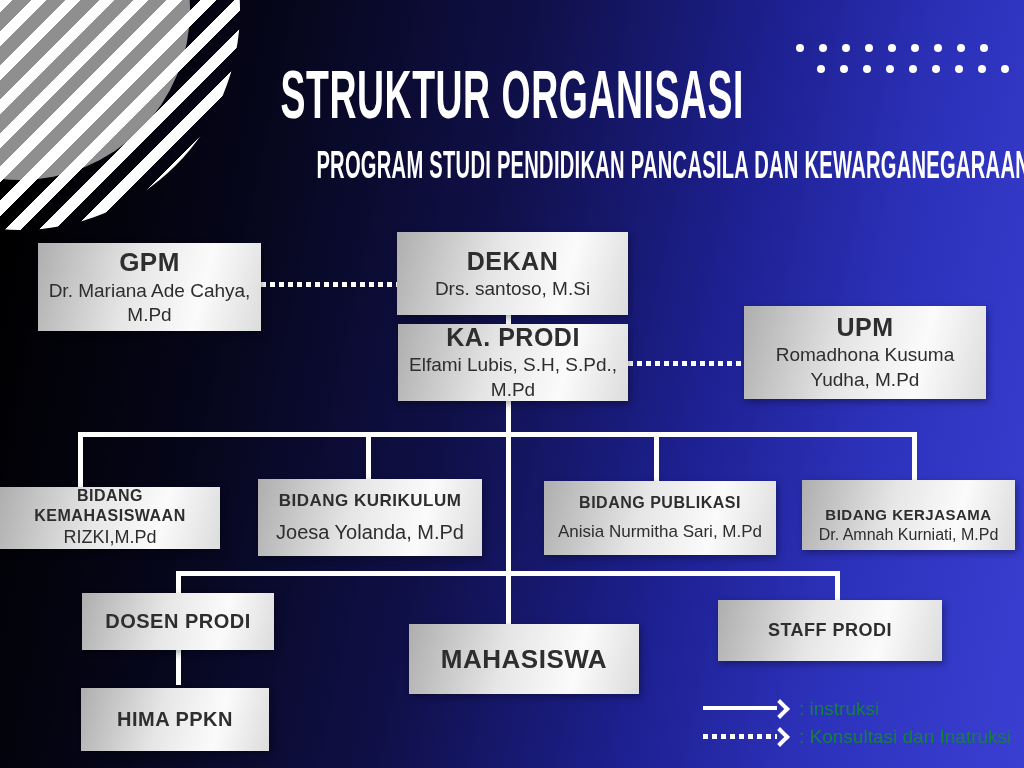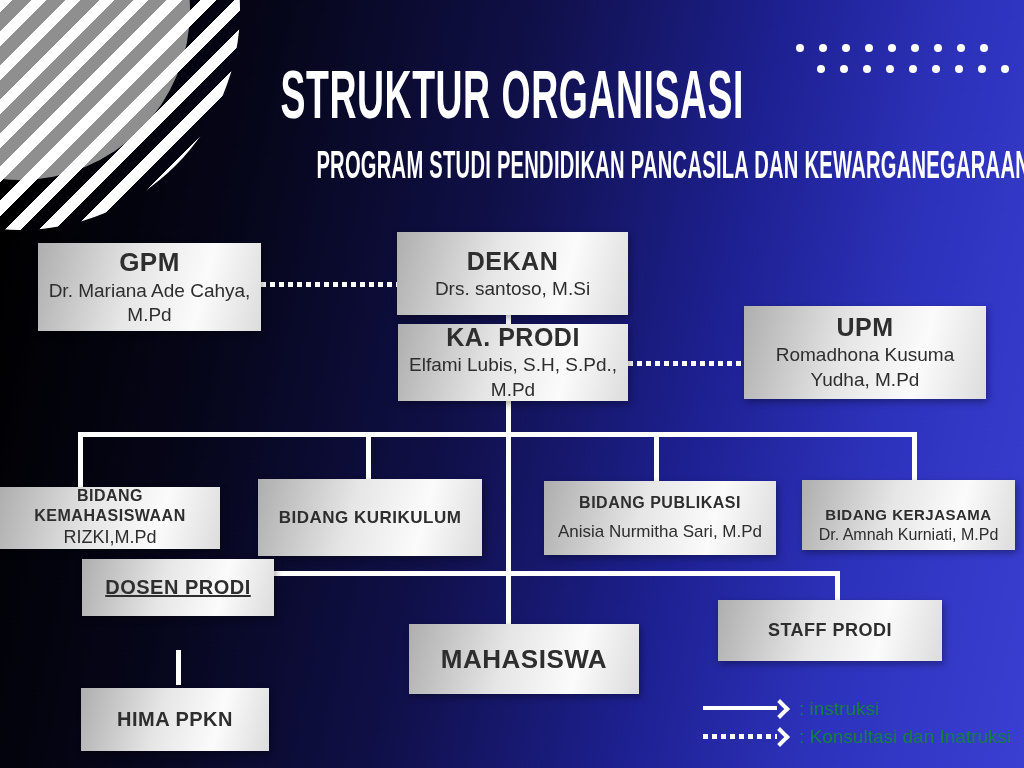--- a/index.html
+++ b/index.html
@@ -50,21 +50,21 @@
   .upm{left:744px;top:306px;width:242px;height:93px;}
   .upm .node-title{font-size:25px;} .upm .node-name{font-size:19px;}
   .kemahasiswaan{left:0px;top:487px;width:220px;height:62px;}
   .kemahasiswaan .node-title{font-size:16px;} .kemahasiswaan .node-name{font-size:18px;}
   .kurikulum{left:258px;top:479px;width:224px;height:77px;justify-content:space-evenly;}
   .kurikulum .node-title{font-size:17px;} .kurikulum .node-name{font-size:20px;}
   .publikasi{left:544px;top:481px;width:232px;height:74px;justify-content:space-evenly;}
   .publikasi .node-title{font-size:16px;} .publikasi .node-name{font-size:17px;}
   .kerjasama{left:802px;top:480px;width:213px;height:70px;justify-content:flex-end;}
   .kerjasama .node-title{font-size:15px;} .kerjasama .node-name{font-size:16px;}
-  .dosen{left:82px;top:559px;width:192px;height:57px;text-decoration:underline;}
+  .dosen{left:82px;top:593px;width:192px;height:57px;}
   .dosen .node-title{font-size:20px;}
   .mahasiswa{left:409px;top:624px;width:230px;height:70px;}
   .mahasiswa .node-title{font-size:26px;}
   .staff{left:718px;top:600px;width:224px;height:61px;}
   .staff .node-title{font-size:18px;}
   .hima{left:81px;top:688px;width:188px;height:63px;}
   .hima .node-title{font-size:20px;}
   
   .line{position:absolute;background:#ffffff;z-index:3;}
   .line.dotted{background:repeating-linear-gradient(90deg,#ffffff 0 5px,transparent 5px 9px);}
@@ -155,20 +155,21 @@
 <div class="node upm">
   <div class="node-title">UPM</div>
   <div class="node-name">Romadhona Kusuma Yudha, M.Pd</div>
 </div>
 <div class="node kemahasiswaan">
   <div class="node-title">BIDANG KEMAHASISWAAN</div>
   <div class="node-name">RIZKI,M.Pd</div>
 </div>
 <div class="node kurikulum">
   <div class="node-title">BIDANG KURIKULUM</div>
+  <div class="node-name">Joesa Yolanda, M.Pd</div>
 </div>
 <div class="node publikasi">
   <div class="node-title">BIDANG PUBLIKASI</div>
   <div class="node-name">Anisia Nurmitha Sari, M.Pd</div>
 </div>
 <div class="node kerjasama">
   <div class="node-title">BIDANG KERJASAMA</div>
   <div class="node-name">Dr. Amnah Kurniati, M.Pd</div>
 </div>
 <div class="node dosen">

